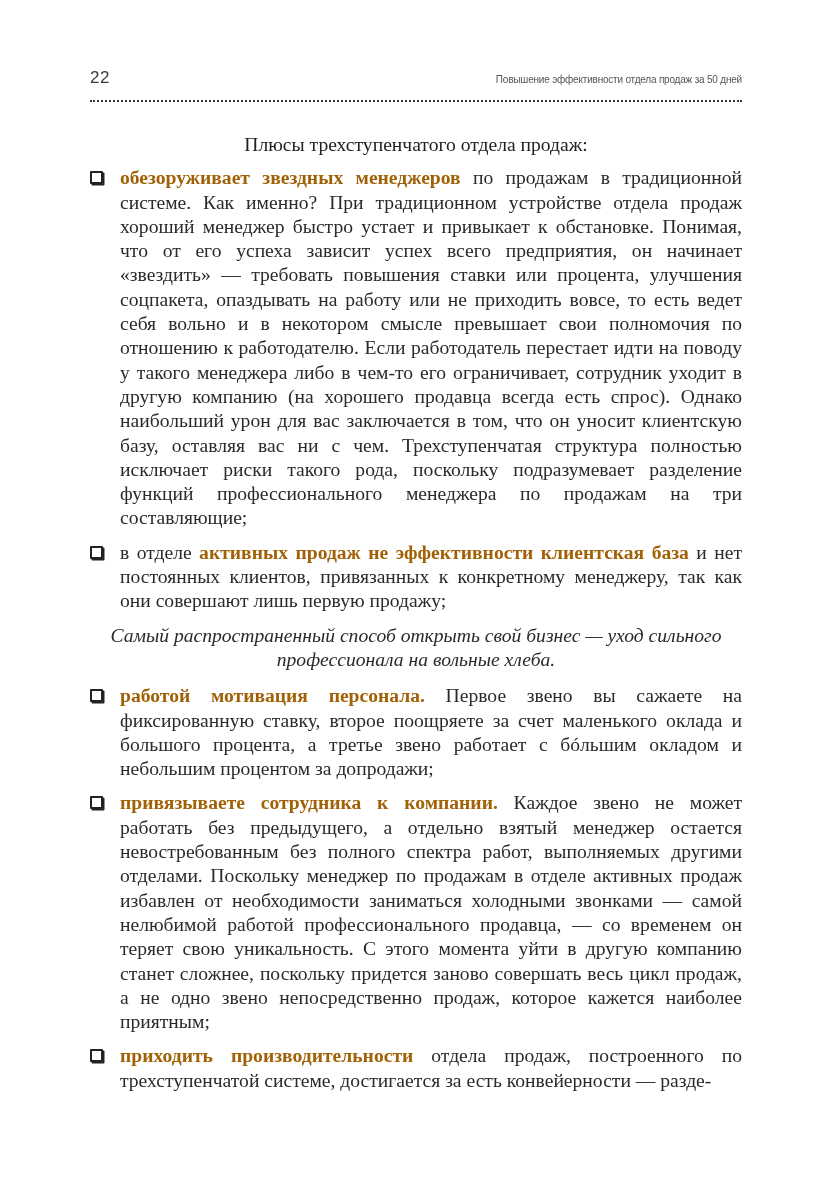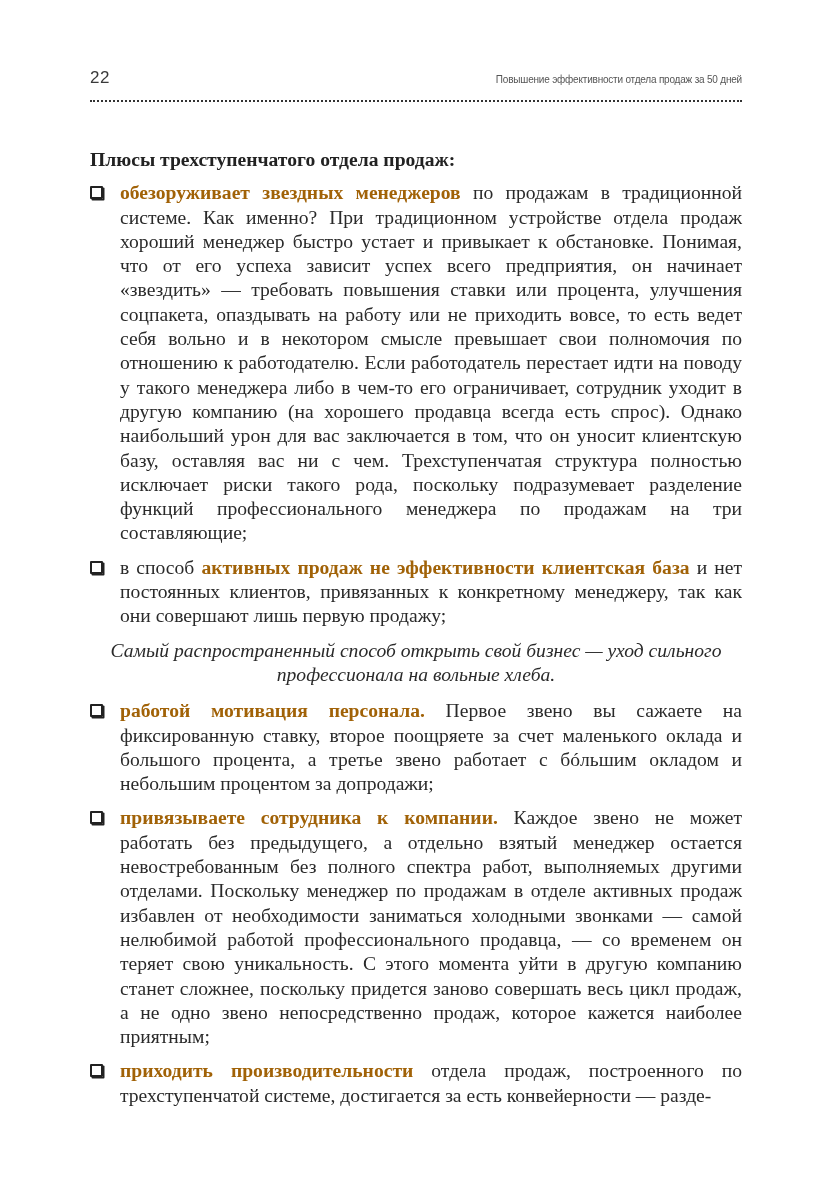--- a/index.html
+++ b/index.html
@@ -43,26 +43,26 @@
       border-bottom: 2px dotted #333;
     }
     .content {
       font-family: "Liberation Serif", serif;
       font-size: 19.6px;
       line-height: 24.3px;
       text-align: justify;
       hyphens: manual;
     }
     .section-heading {
-      font-weight: bold;
-      margin-top: 46px;
+      font-weight: normal;
+      margin-top: 31px;
       margin-bottom: 9px;
       font-size: 19.6px;
       color: #222;
-      text-align: left;
+      text-align: center;
     }
     .bullet-item {
       position: relative;
       padding-left: 30px;
       margin-bottom: 10px;
     }
     .bullet-box {
       position: absolute;
       left: 0;
       top: 5px;
@@ -97,21 +97,21 @@
   <div class="content">
     <div class="section-heading">Плюсы трехступенчатого отдела продаж:</div>
 
     <div class="bullet-item">
       <span class="bullet-box"></span>
       <span></span><b>обезоруживает звездных менеджеров</b><span> по продажам в традиционной системе. Как именно? При традиционном устройстве отдела продаж хороший менеджер быстро устает и привыкает к обстановке. Понимая, что от его успеха зависит успех всего предприятия, он начинает «звездить» — требовать повышения ставки или процента, улучшения соцпакета, опаздывать на работу или не приходить вовсе, то есть ведет себя вольно и в некотором смысле превышает свои полномочия по отношению к работодателю. Если работодатель перестает идти на поводу у такого менеджера либо в чем-то его ограничивает, сотрудник уходит в другую компанию (на хорошего продавца всегда есть спрос). Однако наибольший урон для вас заключается в том, что он уносит клиентскую базу, оставляя вас ни с чем. Трехступенчатая структура полностью исключает риски такого рода, поскольку подразумевает разделение функций профессионального менеджера по продажам на три составляющие;</span>
     </div>
 
     <div class="bullet-item">
       <span class="bullet-box"></span>
-      <span>в способ </span><b>активных продаж не эффективности клиентская база</b><span> и нет постоянных клиентов, привязанных к конкретному менеджеру, так как они совершают лишь первую продажу;</span>
+      <span>в отделе </span><b>активных продаж не эффективности клиентская база</b><span> и нет постоянных клиентов, привязанных к конкретному менеджеру, так как они совершают лишь первую продажу;</span>
     </div>
 
     <div class="callout">Самый распространенный способ открыть свой бизнес — уход сильного профессионала на вольные хлеба.</div>
 
     <div class="bullet-item">
       <span class="bullet-box"></span>
       <span></span><b>работой мотивация персонала.</b><span> Первое звено вы сажаете на фиксированную ставку, второе поощряете за счет маленького оклада и большого процента, а третье звено работает с бóльшим окладом и небольшим процентом за допродажи;</span>
     </div>
 
     <div class="bullet-item">

